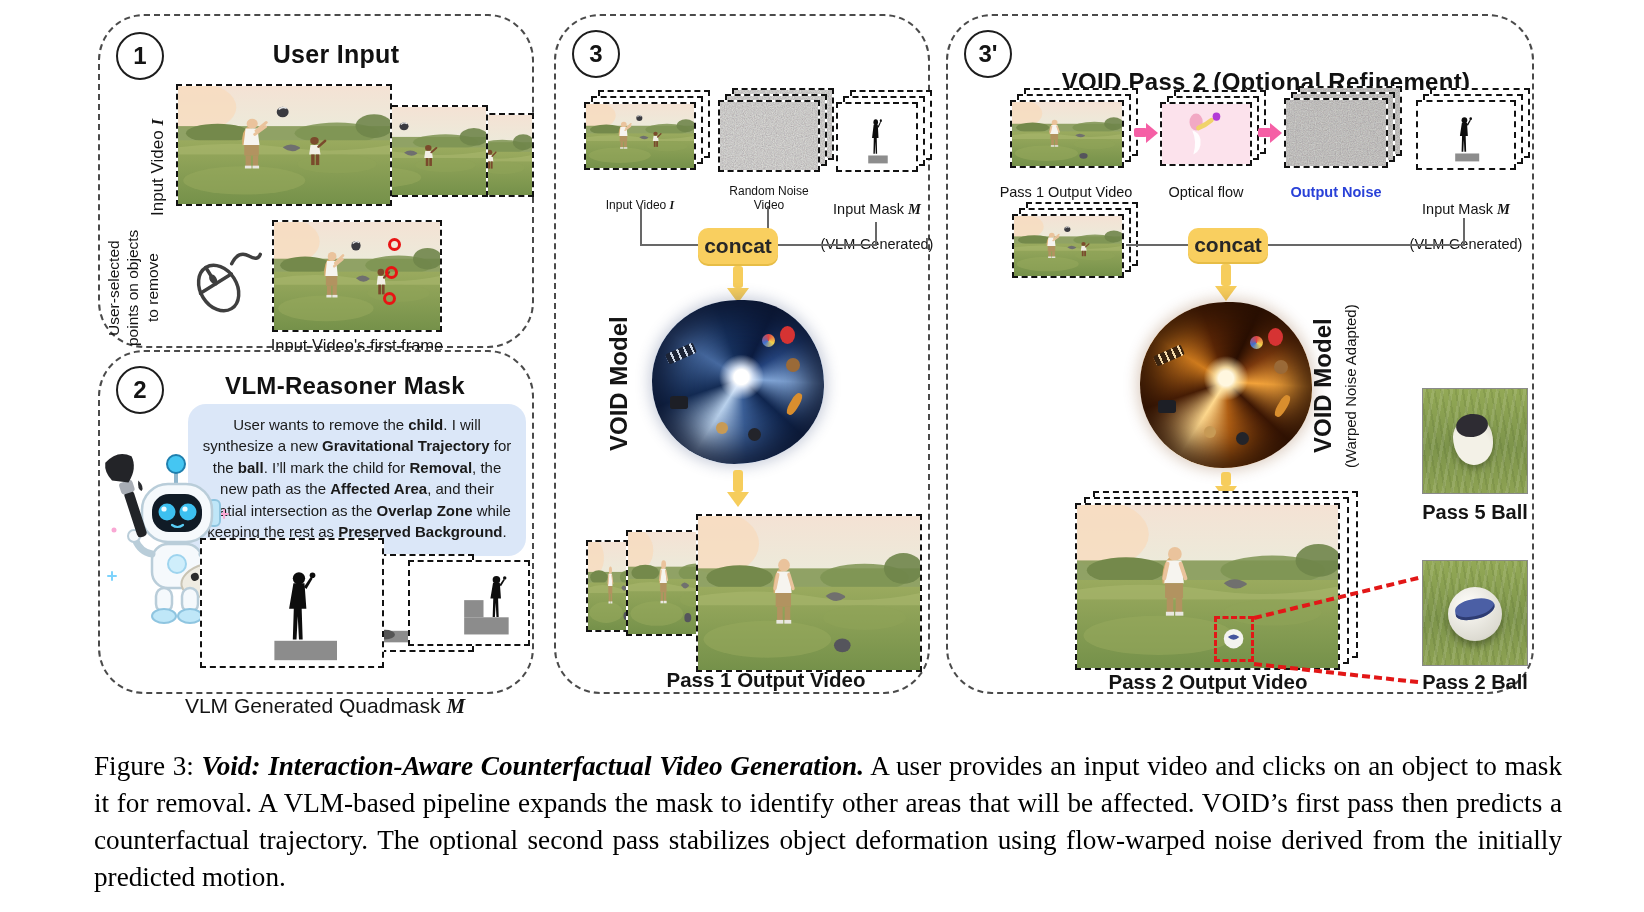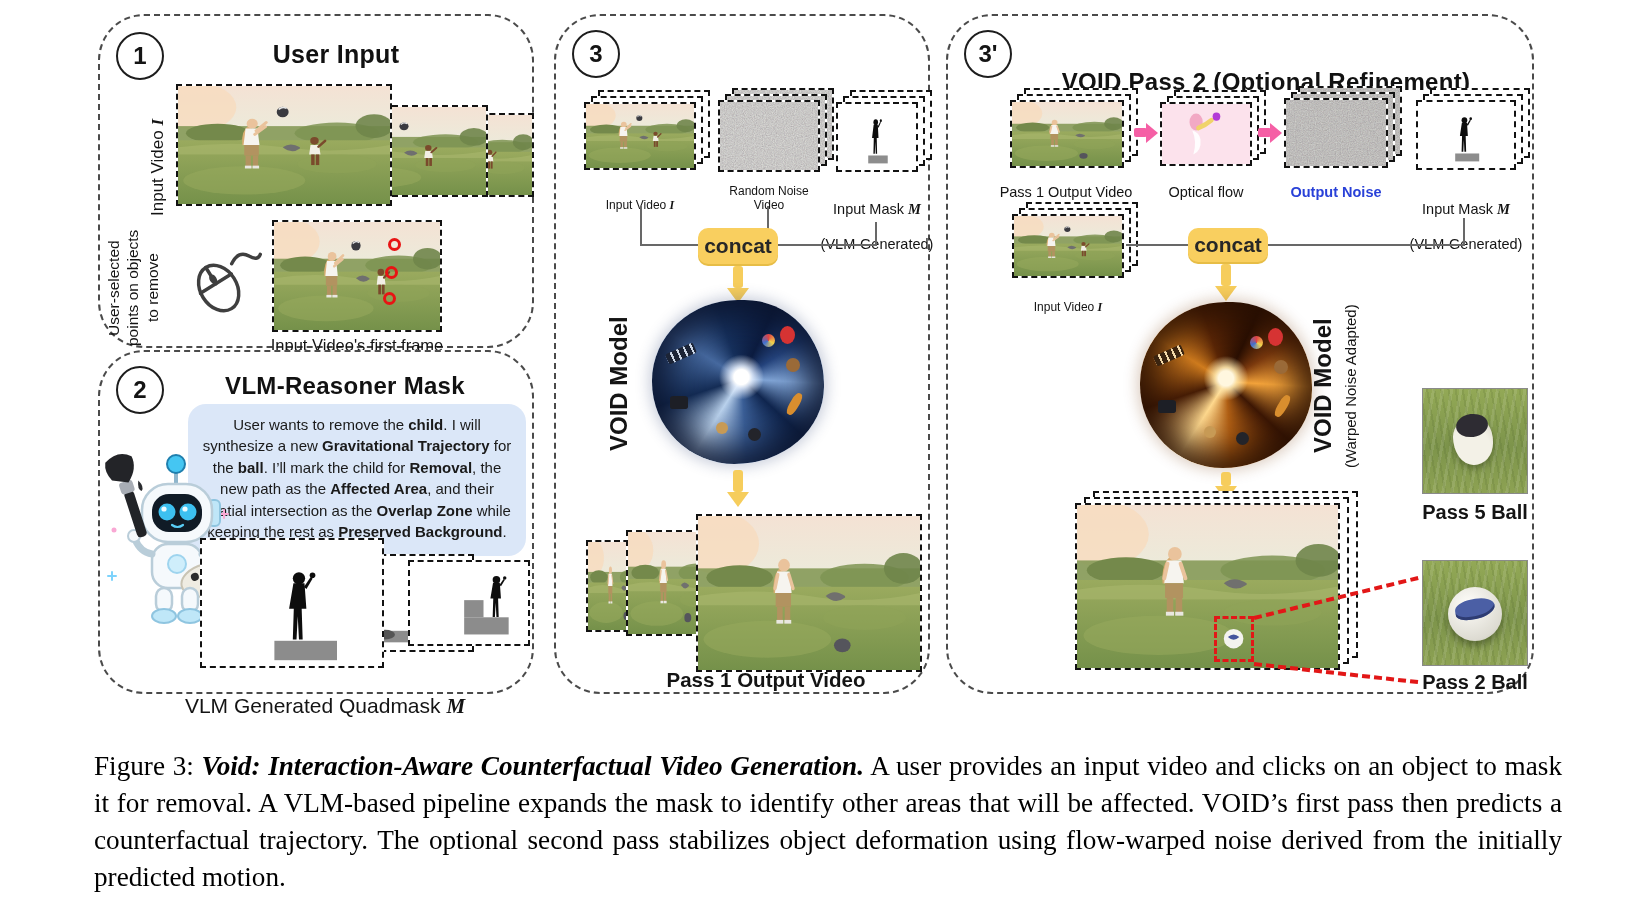--- a/index.html
+++ b/index.html
@@ -468,23 +468,20 @@
 
     <div class="stk" style="left:64px;top:198px;width:112px;height:64px;">
       <div class="fr b2"></div>
       <div class="fr b1"></div>
       <div class="fr f">
         <svg class="fit" viewBox="0 0 160 100" preserveAspectRatio="none">
             <use href="#scene-two"></use>
           </svg>
       </div>
     </div>
-    <div class="lab" style="left:30px;top:270px;width:180px;">
-      <span>Input Video </span><span class="mi">I</span>
-    </div>
 
     <div class="ln" style="left:178px;top:228px;width:62px;height:2px;"></div>
     <div class="ln" style="left:320px;top:228px;width:197px;height:2px;"></div>
     <div class="ln" style="left:515px;top:202px;width:2px;height:28px;"></div>
 
     <div class="concat" style="left:240px;top:212px;width:80px;height:34px;">concat</div>
 
     <div class="yarrow" style="left:273px;top:248px;height:22px;"></div>
 
     <div class="vortex vorange" style="left:192px;top:286px;width:172px;height:166px;">
@@ -509,20 +506,21 @@
       <div class="fr f">
         <svg class="fit" viewBox="0 0 160 100" preserveAspectRatio="none">
             <use href="#scene-ball"></use>
           </svg>
       </div>
     </div>
     <div class="rbox" style="left:266px;top:600px;width:40px;height:46px;z-index:5;"></div>
     <div class="rline" style="left:306px;top:600px;width:169px;transform:rotate(-13.7deg);z-index:5;"></div>
     <div class="rline" style="left:306px;top:646px;width:165px;transform:rotate(6.3deg);z-index:5;"></div>
 
+    <div class="lab" style="left:120px;top:654px;width:280px;font-size:20.5px;font-weight:600;">Pass 2 Output Video</div>
 
     <div class="grassCrop" style="left:474px;top:372px;width:106px;height:106px;">
       <div class="ball1"></div>
     </div>
     <div class="lab" style="left:460px;top:484px;width:134px;font-size:20px;font-weight:600;">Pass 5 Ball</div>
 
     <div class="grassCrop" style="left:474px;top:544px;width:106px;height:106px;">
       <div class="ball2"></div>
     </div>
     <div class="lab" style="left:460px;top:654px;width:134px;font-size:20px;font-weight:600;">Pass 2 Ball</div>

